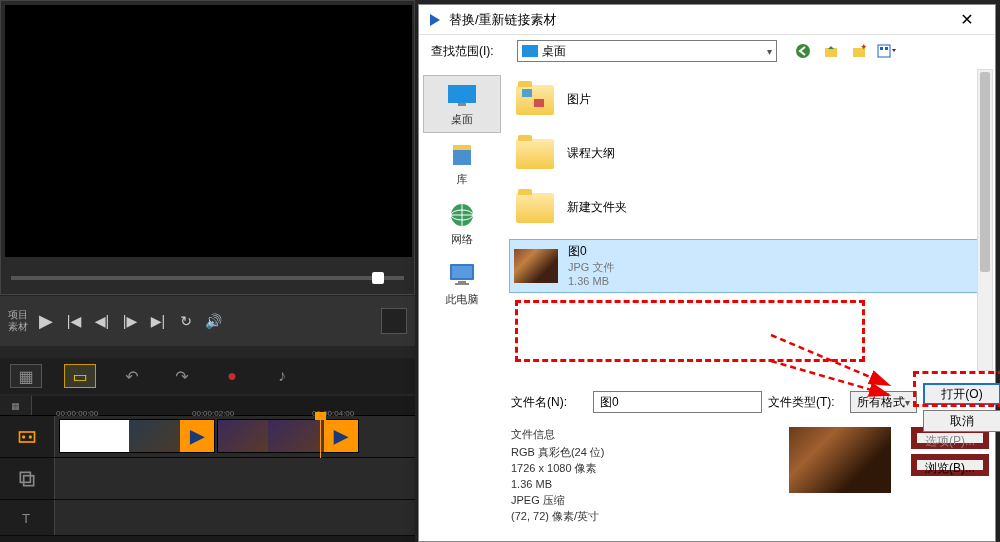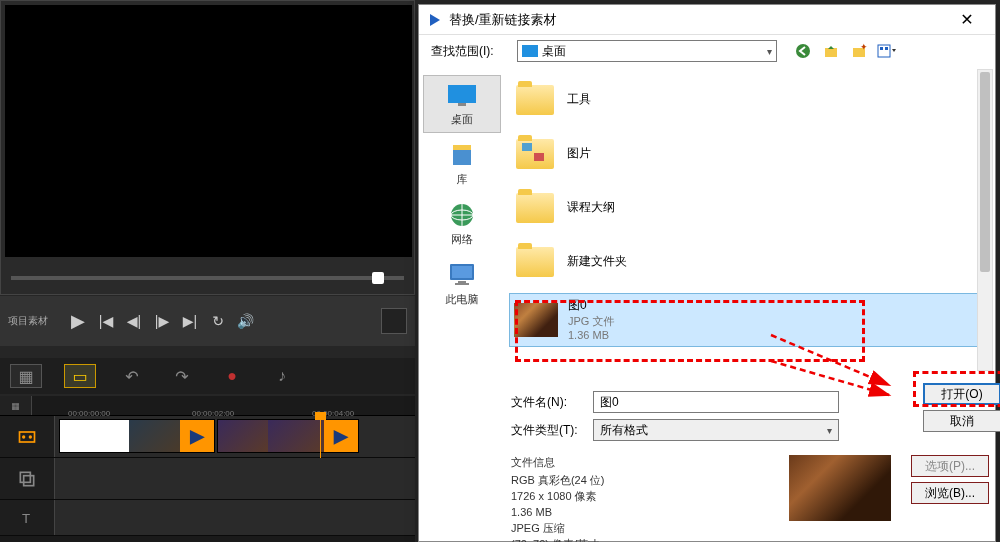--- a/index.html
+++ b/index.html
@@ -6,21 +6,21 @@
 body { width: 1000px; height: 542px; background: #1a1a1a; position: relative; overflow: hidden; }
 
 
 .editor { position: absolute; inset: 0; background: #262626; }
 .preview-area { position: absolute; left: 0; top: 0; width: 415px; height: 295px; background: #2a2a2a; border: 1px solid #444; }
 .preview-viewport { position: absolute; left: 4px; top: 4px; width: 407px; height: 252px; background: #000; }
 .preview-scrubber { position: absolute; left: 10px; bottom: 14px; right: 10px; height: 4px; background: #555; }
 .preview-scrubber::after { content: ""; position: absolute; right: 20px; top: -4px; width: 12px; height: 12px; background: #fff; border-radius: 2px; }
 
 .controls-bar { position: absolute; left: 0; top: 296px; width: 415px; height: 50px; background: #333; display: flex; align-items: center; padding: 0 8px; gap: 4px; }
-.controls-left { display: flex; flex-direction: row; font-size: 10px; color: #aaa; line-height: 1.2; margin-right: 14px; }
+.controls-left { display: flex; flex-direction: column; font-size: 10px; color: #aaa; line-height: 1.2; margin-right: 2px; }
 .ctrl-btn { width: 24px; height: 24px; display: flex; align-items: center; justify-content: center; color: #ccc; cursor: pointer; font-size: 14px; }
 .ctrl-btn.play { font-size: 18px; }
 .timecode-box { margin-left: auto; width: 26px; height: 26px; border: 1px solid #555; background: #222; }
 
 .toolbar-row { position: absolute; left: 0; top: 358px; width: 415px; height: 36px; background: #1e1e1e; display: flex; align-items: center; padding: 0 10px; gap: 22px; }
 .tool-ico { width: 28px; height: 28px; display: flex; align-items: center; justify-content: center; color: #888; font-size: 16px; cursor: pointer; }
 .tool-ico.film { border: 1px solid #555; background: #2a2a2a; width: 32px; height: 24px; }
 .tool-ico.active { background: #3a3a2a; border: 1px solid #cc9900; color: #ffcc00; width: 32px; height: 24px; }
 
 .timeline-ruler { position: absolute; left: 0; top: 396px; width: 415px; height: 20px; background: #1a1a1a; border-bottom: 1px solid #000; display: flex; align-items: center; font-size: 9px; color: #888; }
@@ -70,36 +70,36 @@
 .file-item.selected { background: #cce8ff; border: 1px solid #7ab8e0; }
 .file-meta { display: flex; flex-direction: column; line-height: 1.3; font-size: 12px; }
 .file-sub { color: #777; font-size: 11px; }
 .img-thumb { width: 44px; height: 34px; background: linear-gradient(135deg,#8a4a2a,#c08040 30%,#402010 70%); }
 
 .red-dash { position: absolute; border: 3px dashed #e00; pointer-events: none; }
 .red-dash.sel-box { left: 96px; top: 295px; width: 350px; height: 62px; }
 .red-arrow { position: absolute; pointer-events: none; }
 .red-arrow svg { width: 100%; height: 100%; }
 
-.dlg-bottom { padding: 4px 12px 6px 92px; display: flex; flex-direction: column; gap: 6px; position: relative; }
+.dlg-bottom { padding: 4px 12px 6px 92px; display: flex; flex-direction: row; gap: 6px; position: relative; }
 .btm-row { display: flex; align-items: center; gap: 8px; }
 .btm-label { width: 74px; font-size: 12px; }
 .btm-input { flex: 1; max-width: 246px; height: 22px; border: 1px solid #7a7a7a; padding: 0 6px; font-size: 12px; background: #fff; }
 .btm-select { flex: 1; max-width: 246px; height: 22px; border: 1px solid #7a7a7a; padding: 8px 6px; font-size: 12px; background: #efefef; display: flex; align-items: center; }
 .btm-select::after { content: "▾"; margin-left: auto; font-size: 10px; color: #555; }
 .btn-col { position: absolute; right: -6px; top: -4px; display: flex; flex-direction: column; gap: 5px; }
 .dlg-btn { width: 78px; height: 22px; border: 1px solid #7a7a7a; background: #efefef; font-size: 12px; cursor: pointer; }
 .dlg-btn.primary { border: 2px solid #2070c0; }
 .red-dash.btn-box { position: absolute; right: -12px; top: -12px; width: 100px; height: 36px; }
 
 .dlg-info { padding: 8px 12px 0 92px; display: flex; gap: 20px; }
 .info-text { font-size: 11px; line-height: 1.45; color: #333; }
 .info-thumb { width: 102px; height: 66px; background: linear-gradient(135deg,#6a3a1a,#a06030 30%,#301808 70%); margin-left: auto; }
 .info-btns { display: flex; flex-direction: column; gap: 5px; margin-right: -6px; }
-.dlg-btn2 { width: 78px; height: 22px; border: 1px solid #7f1d1d; background: #efefef; font-size: 12px; cursor: pointer; color: #888; }
+.dlg-btn2 { width: 78px; height: 22px; border: 6px solid #7f1d1d; background: #efefef; font-size: 12px; cursor: pointer; color: #888; }
 
 .dlg-scroll { position: absolute; right: 2px; top: 64px; width: 16px; height: 302px; background: #f0f0f0; border: 1px solid #ddd; }
 .dlg-scroll-thumb { position: absolute; left: 2px; top: 2px; width: 10px; height: 200px; background: #c0c0c0; border-radius: 2px; }
 </style>
 </head>
 <body>
 
 <div class="editor">
   <div class="preview-area">
     <div class="preview-viewport"></div>
@@ -126,21 +126,21 @@
     <div class="tool-ico active">▭</div>
     <div class="tool-ico">↶</div>
     <div class="tool-ico">↷</div>
     <div class="tool-ico" style="color:#c03030">●</div>
     <div class="tool-ico">♪</div>
   </div>
 
   <div class="timeline-ruler">
     <div class="ruler-head">▦</div>
     <div class="ruler-marks">
-      <span class="ruler-mark" style="left:36px">00:00:00:00</span>
+      <span class="ruler-mark" style="left:24px">00:00:00:00</span>
       <span class="ruler-mark" style="left:160px">00:00:02:00</span>
       <span class="ruler-mark" style="left:280px">00:00:04:00</span>
     </div>
   </div>
 
   <div class="timeline-tracks">
     <div class="track">
       <div class="track-head">
         <svg viewBox="0 0 24 24">
             <rect x="3" y="6" width="18" height="12" fill="none" stroke="#ff9900" stroke-width="2"></rect>
@@ -265,28 +265,20 @@
               <rect x="5" y="4" width="20" height="12" fill="#5a9ae0"></rect>
               <rect x="11" y="19" width="8" height="2" fill="#888"></rect>
               <rect x="8" y="21" width="14" height="2" fill="#888"></rect>
             </svg>
           </div>
         <span>此电脑</span>
       </div>
     </div>
 
     <div class="dlg-filelist">
-      <div class="file-item">
-        <div class="file-thumb">
-            <div class="folder-ico"></div>
-          </div>
-        <div class="file-meta">
-            <span>工具</span>
-          </div>
-      </div>
       <div class="file-item">
         <div class="file-thumb">
             <div class="folder-ico">
               <svg style="position:absolute;left:6px;top:4px" width="24" height="20">
                 <rect x="0" y="0" width="10" height="8" fill="#50a0d0"></rect>
                 <rect x="12" y="10" width="10" height="8" fill="#d05050"></rect>
               </svg>
             </div>
           </div>
         <div class="file-meta">

